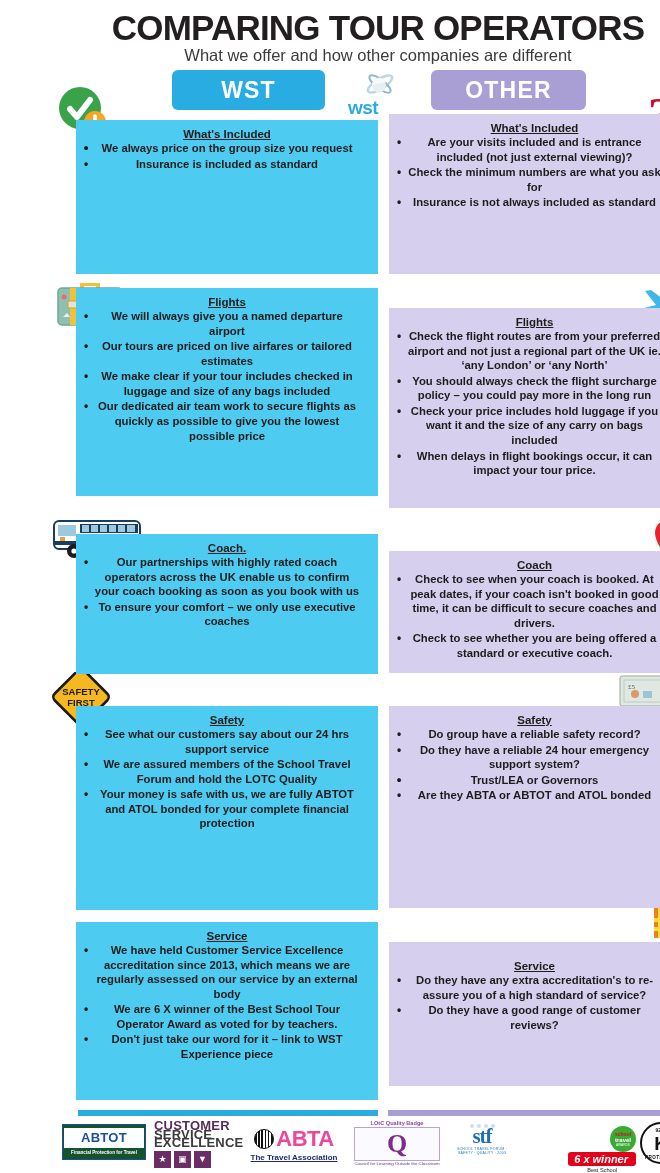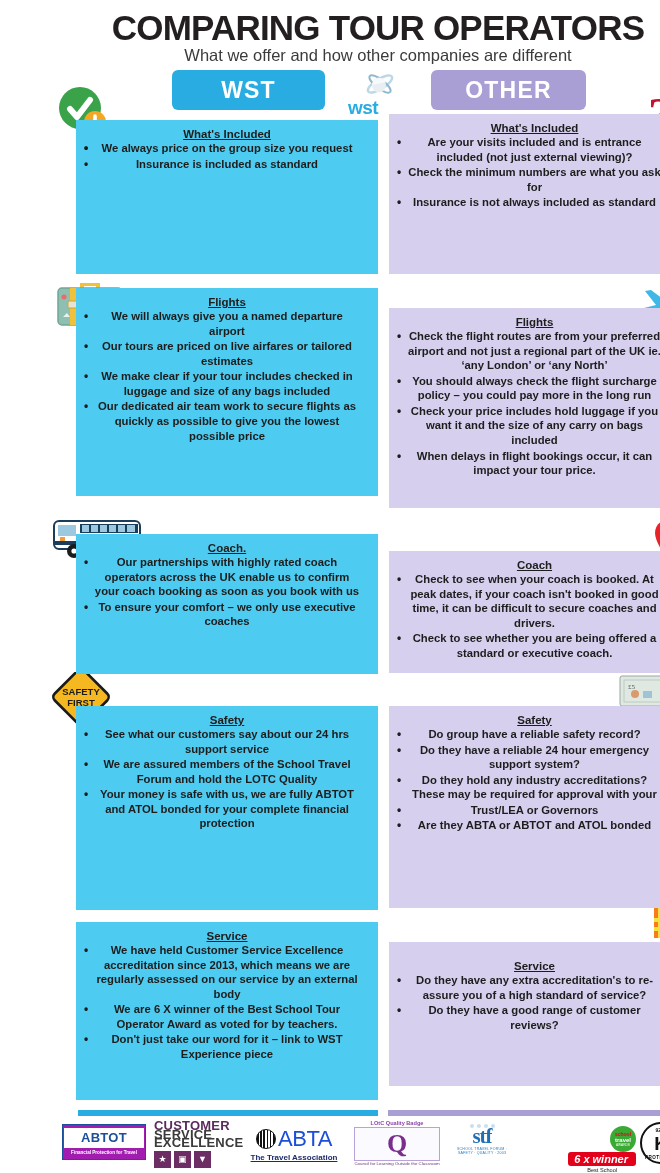--- a/index.html
+++ b/index.html
@@ -145,21 +145,21 @@
   }
   .footer-strip-right {
     position: absolute; left: 340px; top: 0; width: 292px; height: 6px;
     background: #a99fd4;
   }
   .logo { position: absolute; top: 14px; }
 
   
   .logo-abtot {
     left: 14px; width: 84px; height: 36px;
-    background: #a21caf; border: 1px solid #1b4f9c;
+    background: #14532d; border: 1px solid #1b4f9c;
     display: flex; flex-direction: column; align-items: center; justify-content: center;
   }
   .logo-abtot .a-main {
     background: #ffffff; color: #1b4f9c;
     font-size: 13px; font-weight: bold; letter-spacing: 0.3px;
     width: 80px; text-align: center; line-height: 20px;
   }
   .logo-abtot .a-sub {
     color: #ffffff; font-size: 4.6px; font-weight: bold;
     width: 80px; text-align: center; line-height: 9px;
@@ -181,21 +181,21 @@
 
   
   .logo-abta { left: 196px; width: 100px; top: 16px; text-align: center; }
   .logo-abta .abta-row { display: flex; align-items: center; justify-content: center; }
   .logo-abta .abta-glb {
     width: 20px; height: 20px; border-radius: 50%;
     background: repeating-linear-gradient(90deg,#111 0 1.6px,#fff 1.6px 3.2px);
     border: 1.5px solid #111; margin-right: 2px;
   }
   .logo-abta .abta-word {
-    font-size: 22px; font-weight: normal; color: #1d4ed8; letter-spacing: -0.5px;
+    font-size: 22px; font-weight: bold; color: #ec4899; letter-spacing: -0.5px;
   }
   .logo-abta .abta-sub {
     font-size: 8px; font-weight: bold; color: #1b2a6b; margin-top: 1px; text-decoration: underline;
   }
 
   
   .logo-lotc { left: 306px; width: 86px; top: 10px; text-align: center; }
   .logo-lotc .lotc-top { font-size: 5.6px; color: #8e44ad; font-weight: bold; }
   .logo-lotc .lotc-box {
     margin-top: 1px; height: 34px; border: 1px solid #b9a2d8;
@@ -474,21 +474,21 @@
         <li><span class="bullet">•</span><span>Check to see when your coach is booked. At peak dates, if your coach isn't booked in good time, it can be difficult to secure coaches and drivers.</span></li>
         <li><span class="bullet">•</span><span>Check to see whether you are being offered a standard or executive coach.</span></li>
       </ul>
     </div>
 
     <div class="panel panel-other" style="top:706px;left:0;width:291px;height:202px;">
       <h3>Safety</h3>
       <ul>
         <li><span class="bullet">•</span><span>Do group have a reliable safety record?</span></li>
         <li><span class="bullet">•</span><span>Do they have a reliable 24 hour emergency support system?</span></li>
-        <li><span class="bullet">•</span><span>Do they hold any industry accreditations? These may be required for approval with your</span></li>
+        <li><span class="bullet">•</span></li>
         <li><span class="bullet">•</span><span>Trust/LEA or Governors</span></li>
         <li><span class="bullet">•</span><span>Are they ABTA or ABTOT and ATOL bonded</span></li>
       </ul>
     </div>
 
     <div class="panel panel-other" style="top:942px;left:0;width:291px;height:144px;padding-top:18px;">
       <h3>Service</h3>
       <ul>
         <li><span class="bullet">•</span><span>Do they have any extra accreditation's to re-assure you of a high standard of service?</span></li>
         <li><span class="bullet">•</span><span>Do they have a good range of customer reviews?</span></li>

